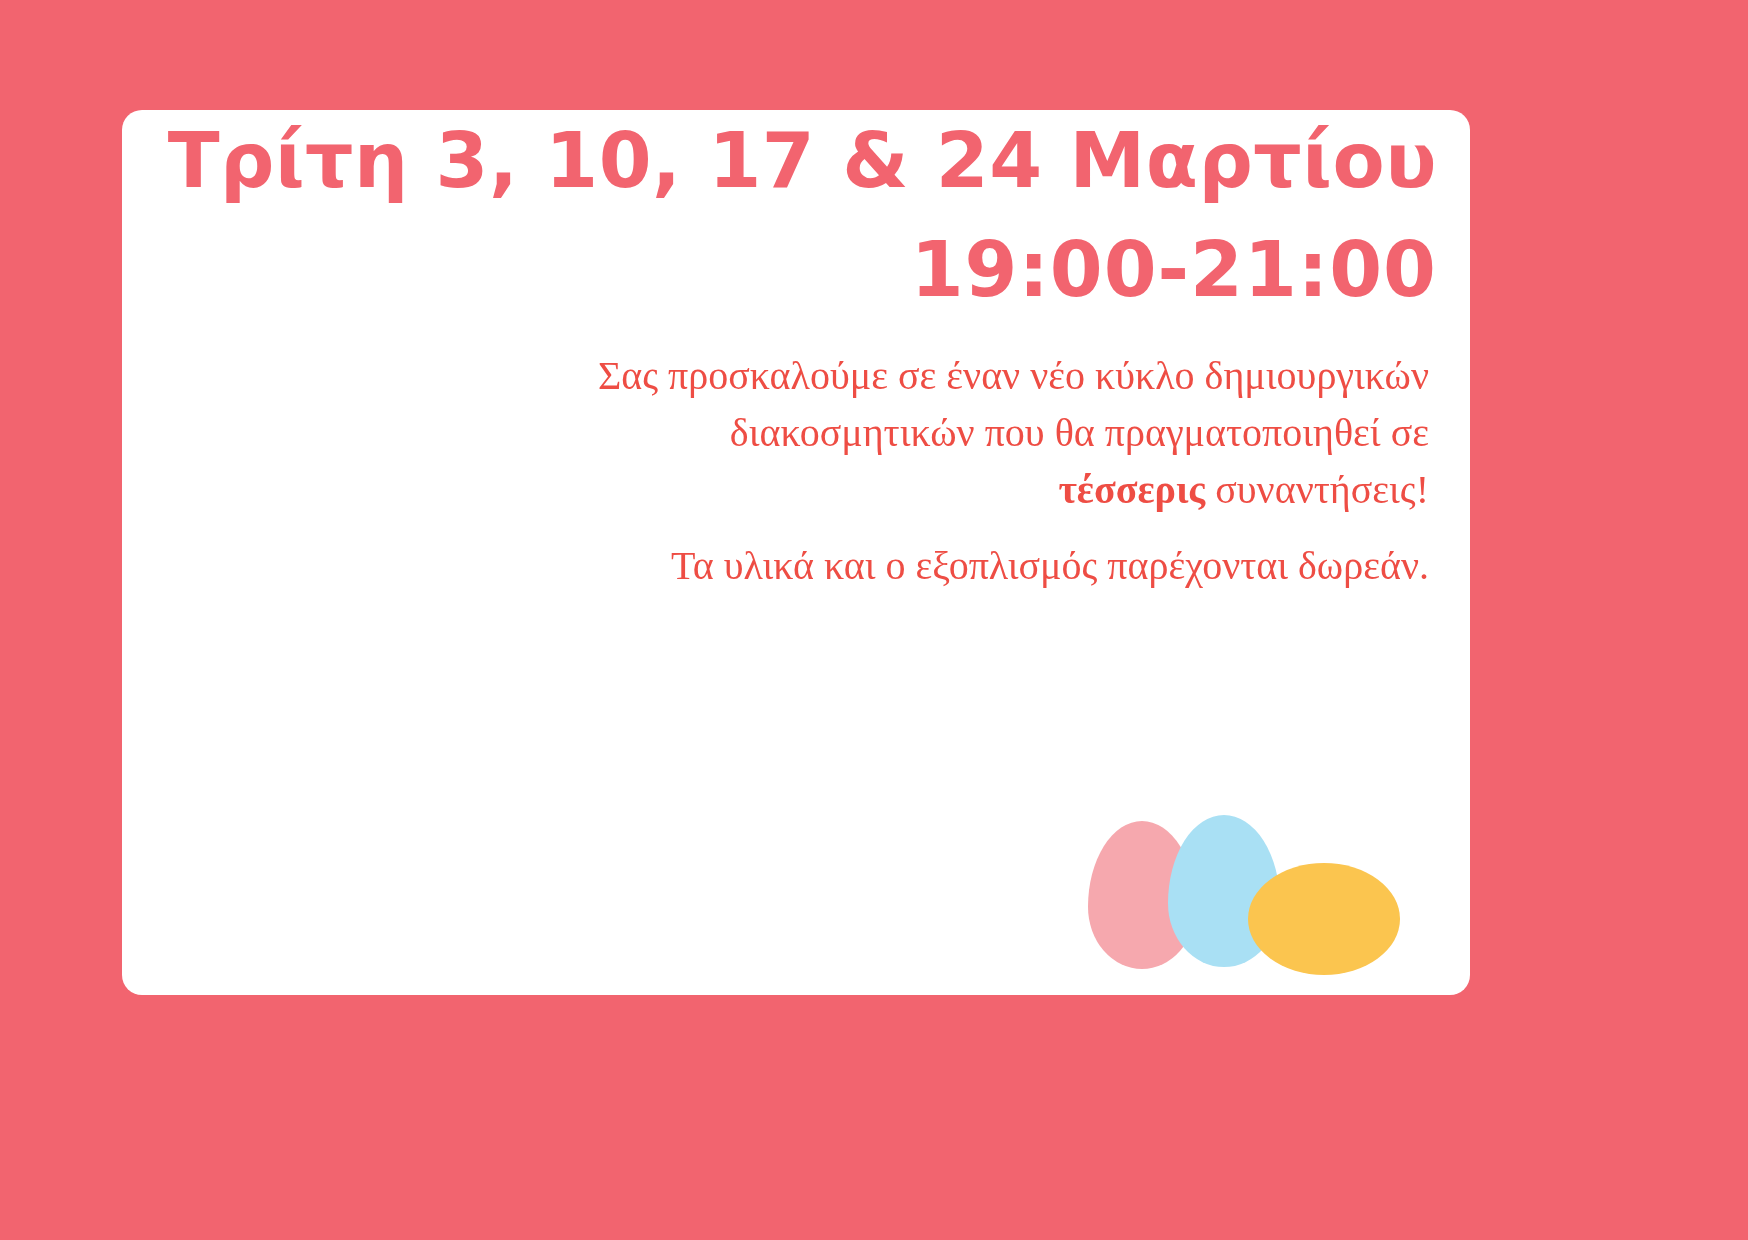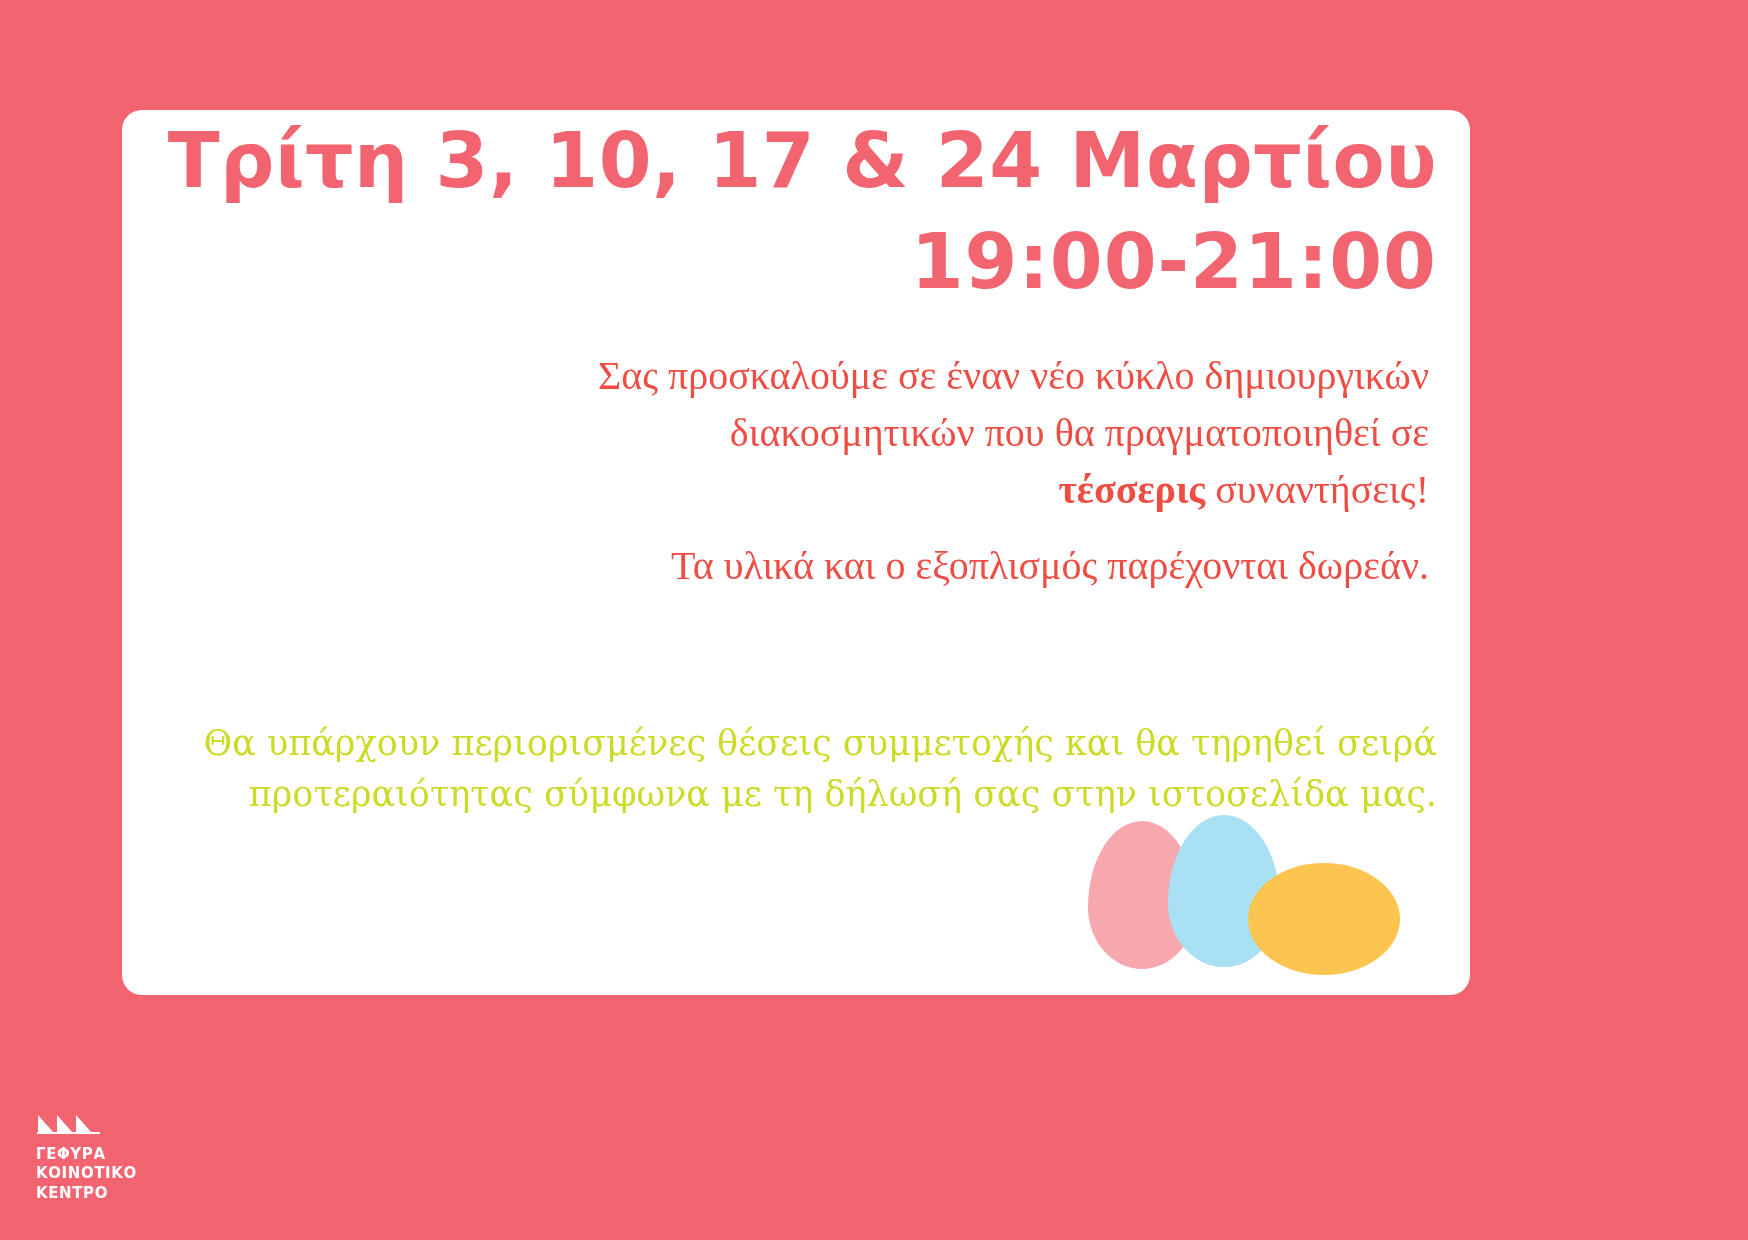--- a/index.html
+++ b/index.html
@@ -44,21 +44,21 @@
     font-family: "DejaVu Sans", sans-serif;
     font-weight: 700;
     font-size: 76px;
     line-height: 1.12;
     letter-spacing: 0.5px;
     color: #f2646f;
     margin: 0;
     white-space: nowrap;
   }
   .headline.time {
-    margin-top: 16px;
+    margin-top: 24px;
     letter-spacing: 1px;
   }
 
   
   .body-copy {
     position: absolute;
     left: 52px;
     top: 238px;
     width: 1255px;
     text-align: right;
@@ -166,45 +166,23 @@
       <div class="headline time">19:00-21:00</div>
     </div>
 
     <div class="body-copy">
       <span class="line">Σας προσκαλούμε σε έναν νέο κύκλο δημιουργικών</span>
       <span class="line">διακοσμητικών που θα πραγματοποιηθεί σε</span>
       <span class="line"><b>τέσσερις</b> <span>συναντήσεις!</span></span>
       <span class="line grp-b">Τα υλικά και ο εξοπλισμός παρέχονται δωρεάν.</span>
     </div>
 
-    <div class="footnote">
-      <span class="line">Θα υπάρχουν περιορισμένες θέσεις συμμετοχής και θα τηρηθεί σειρά</span>
-      <span class="line">προτεραιότητας σύμφωνα με τη δήλωσή σας στην ιστοσελίδα μας.</span>
-    </div>
 
     <div class="eggs">
       <div class="egg egg-pink"></div>
       <div class="egg egg-blue"></div>
       <div class="egg egg-yellow"></div>
     </div>
 
   </div>
 
-  <div id="logo">
-    <span class="mark">
-      <svg width="66" height="28" viewBox="0 0 66 28" aria-hidden="true">
-        <path d="M2 26 L2 9 L17 26 Z" fill="#ffffff"></path>
-        <path d="M20 26 L20 9 L5 26 Z" fill="#ffffff" opacity="0.0"></path>
-        <path d="M21 26 L21 9 L36 26 Z" fill="#ffffff"></path>
-        <path d="M40 26 L40 9 L55 26 Z" fill="#ffffff"></path>
-        <path d="M37 26 L52 9 L52 26 Z" fill="#ffffff" opacity="0"></path>
-        <path d="M57 26 L57 4 L64 4 L64 26 Z" fill="#ffffff" opacity="0"></path>
-        <rect x="1" y="26" width="63" height="2" fill="#ffffff"></rect>
-      </svg>
-    </span>
-    <span class="wordmark">
-      <span>ΓΕΦΥΡΑ</span>
-      <span>ΚΟΙΝΟΤΙΚΟ</span>
-      <span>ΚΕΝΤΡΟ</span>
-    </span>
-  </div>
 
 </div>
 
 </body></html>

